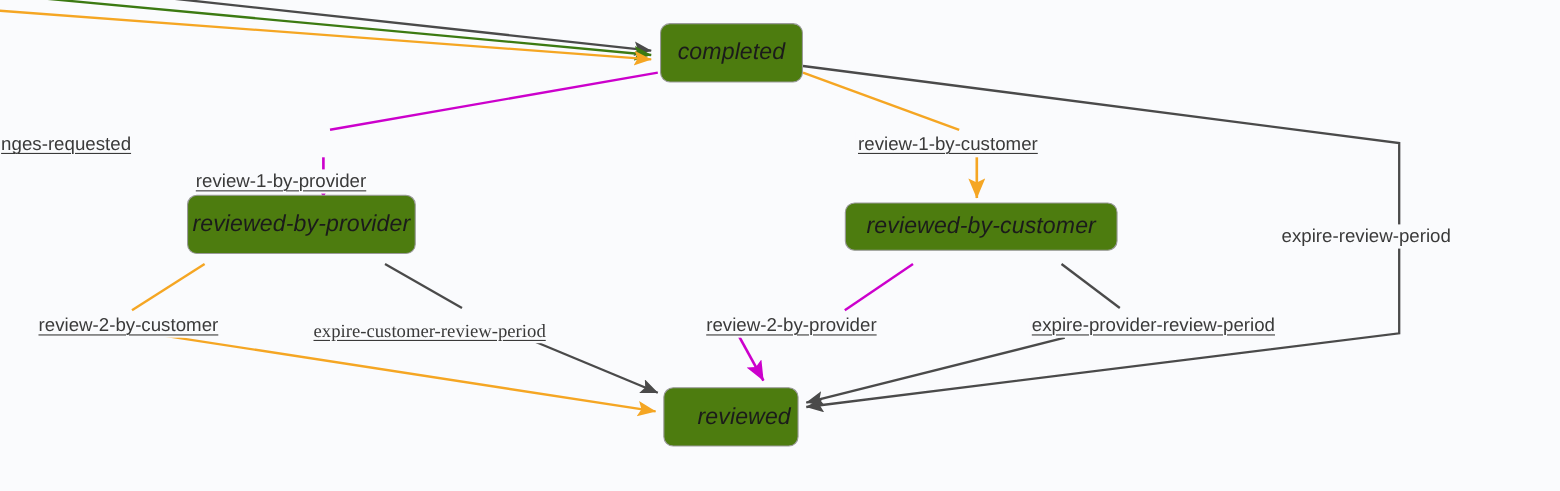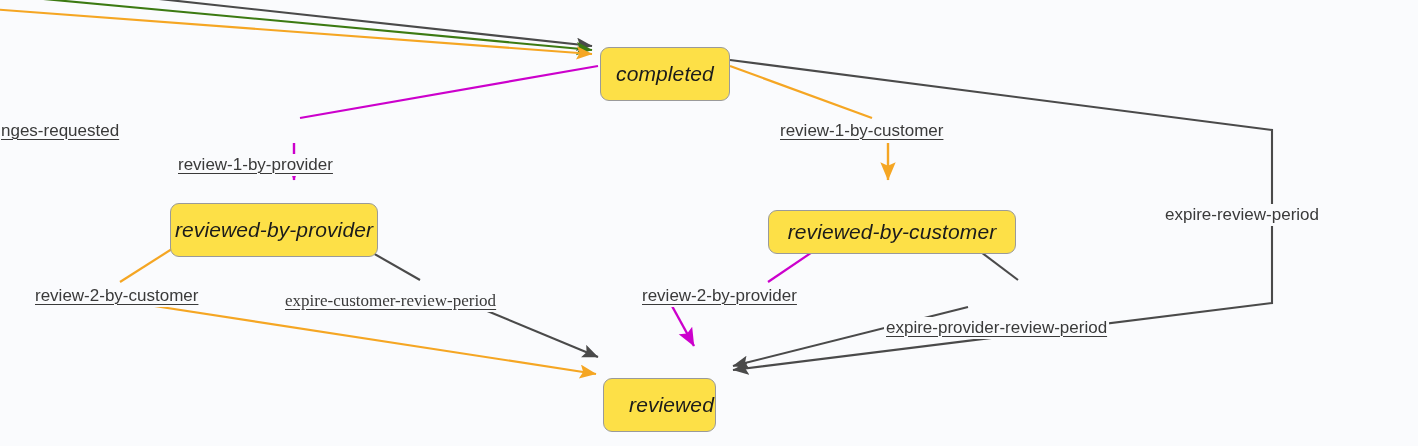--- a/index.html
+++ b/index.html
@@ -19,28 +19,27 @@
   svg.edges {
     position: absolute;
     left: 0;
     top: 0;
     width: 1418px;
     height: 446px;
   }
   .node {
     position: absolute;
     box-sizing: border-box;
-    background: #fde047;
+    background: #4d7c0f;
     border: 1.4px solid #9a9a9a;
     border-radius: 9px;
     display: flex;
     align-items: center;
     justify-content: center;
     z-index: 3;
-    margin-top: 26px;
   }
   .node-label {
     font-style: italic;
     font-size: 21px;
     color: #1b1b1b;
     white-space: nowrap;
     letter-spacing: 0.1px;
   }
   .edge-label {
     position: absolute;
@@ -109,33 +108,33 @@
   </div>
 
   <div class="node" style="left:170px; top:177px; width:208px; height:54px;">
     <span class="node-label">reviewed-by-provider</span>
   </div>
 
   <div class="node" style="left:768px; top:184px; width:248px; height:44px;">
     <span class="node-label">reviewed-by-customer</span>
   </div>
 
-  <div class="node" style="left:603px; top:352px; width:113px; height:54px;padding-left:24px;">
+  <div class="node" style="left:603px; top:352px; width:123px; height:54px;padding-left:24px;">
     <span class="node-label">reviewed</span>
   </div>
 
   <div class="edge-label underlined" style="left:-1px; top:120px;">nges-requested</div>
 
   <div class="edge-label underlined" style="left:176px; top:120px;margin-top:34px;">review-1-by-provider</div>
 
   <div class="edge-label underlined" style="left:778px; top:120px;">review-1-by-customer</div>
 
   <div class="edge-label" style="left:1163px; top:204px;">expire-review-period</div>
 
   <div class="edge-label underlined" style="left:33px; top:285px;">review-2-by-customer</div>
 
   <div class="edge-label underlined" style="left:283px; top:290px;font-family:Liberation Serif, serif;">expire-customer-review-period</div>
 
   <div class="edge-label underlined" style="left:640px; top:285px;">review-2-by-provider</div>
 
-  <div class="edge-label underlined" style="left:884px; top:285px;margin-top:32px;">expire-provider-review-period</div>
+  <div class="edge-label underlined" style="left:936px; top:285px;">expire-provider-review-period</div>
 
 </div>
 
 </body></html>

